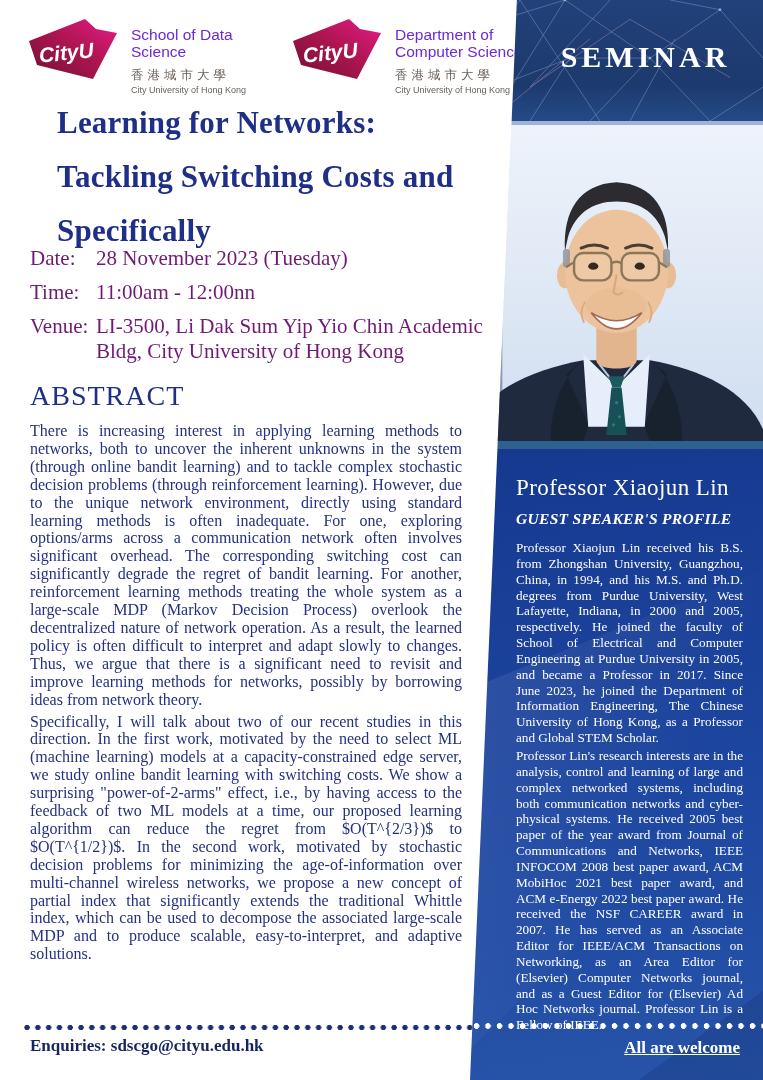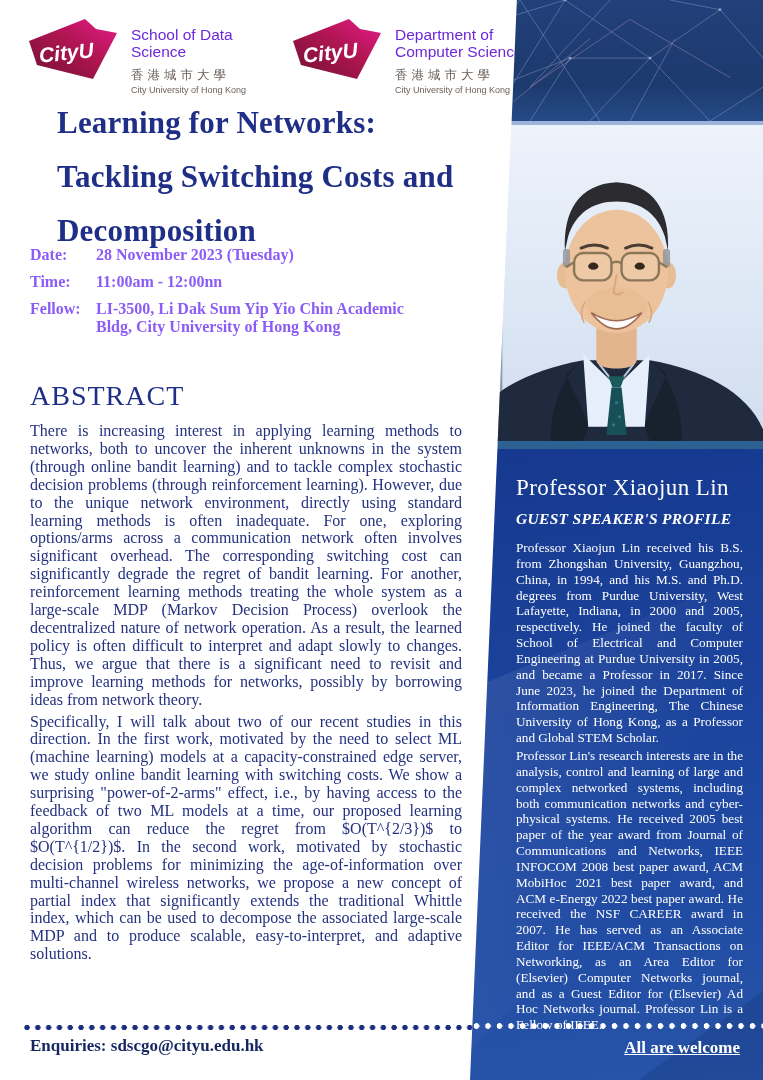--- a/index.html
+++ b/index.html
@@ -12,21 +12,21 @@
   .logo{display:flex;gap:10px;align-items:flex-start;width:250px;}
   .logo-mark{width:95px;height:66px;flex:0 0 auto;}
   .logo-text{padding-top:10px;font-family:"Liberation Sans", sans-serif;}
   .logo-org{font-size:15.5px;line-height:1.12;color:#6d28d9;font-weight:normal;white-space:pre-line;}
   .logo-cn{font-size:12.5px;letter-spacing:4px;color:#6a5f58;margin-top:6px;}
   .logo-univ{font-size:9px;color:#6a5f58;margin-top:1px;}
   
   .title{position:absolute;left:30px;top:96px;width:460px;margin:0;
     font-size:31px;font-weight:bold;color:#1f2e86;line-height:1.74;letter-spacing:0.2px;}
   .title span{display:block;margin-left:27px;}
-  .details{position:absolute;left:30px;top:246px;font-size:16px;color:#8b5cf6;font-weight:bold;}
+  .details{position:absolute;left:30px;top:246px;font-size:21px;color:#701a75;}
   .detail-row{display:flex;margin-bottom:9px;}
   .detail-label{width:66px;flex:0 0 auto;}
   .detail-value{white-space:pre-line;}
   
   .abstract-heading{position:absolute;left:30px;top:380px;margin:0;
     font-size:28px;font-weight:normal;color:#1f2e86;letter-spacing:1px;}
   .abstract{position:absolute;left:30px;top:422px;width:432px;
     font-size:16px;line-height:1.12;color:#24317f;text-align:justify;}
   .abstract p{margin:0 0 4px 0;}
   
@@ -106,34 +106,34 @@
 Computer Science</div>
         <div class="logo-cn">香港城市大學</div>
         <div class="logo-univ">City University of Hong Kong</div>
       </div>
     </div>
   </div>
 
   <h1 class="title">
     <span>Learning for Networks:</span>
     <span>Tackling Switching Costs and</span>
-    <span>Decomposition</span>
+    <span>Specifically</span>
   </h1>
 
   <div class="details">
     <div class="detail-row">
       <span class="detail-label">Date:</span>
       <span class="detail-value">28 November 2023 (Tuesday)</span>
     </div>
     <div class="detail-row">
       <span class="detail-label">Time:</span>
       <span class="detail-value">11:00am - 12:00nn</span>
     </div>
     <div class="detail-row">
-      <span class="detail-label">Fellow:</span>
+      <span class="detail-label">Venue:</span>
       <span class="detail-value">LI-3500, Li Dak Sum Yip Yio Chin Academic
 Bldg, City University of Hong Kong</span>
     </div>
   </div>
 
   <h2 class="abstract-heading">ABSTRACT</h2>
   <div class="abstract">
     <p>There is increasing interest in applying learning methods to networks, both to uncover the inherent unknowns in the system (through online bandit learning) and to tackle complex stochastic decision problems (through reinforcement learning). However, due to the unique network environment, directly using standard learning methods is often inadequate. For one, exploring options/arms across a communication network often involves significant overhead.  The corresponding switching cost can significantly degrade the regret of bandit learning. For another, reinforcement learning methods treating the whole system as a large-scale MDP (Markov Decision Process) overlook the decentralized nature of network operation. As a result, the learned policy is often difficult to interpret and adapt slowly to changes. Thus, we argue that there is a significant need to revisit and improve learning methods for networks, possibly by borrowing ideas from network theory.</p>
     <p>Specifically, I will talk about two of our recent studies in this direction. In the first work, motivated by the need to select ML (machine learning) models at a capacity-constrained edge server, we study online bandit learning with switching costs. We show a surprising "power-of-2-arms" effect, i.e., by having access to the feedback of two ML models at a time, our proposed learning algorithm can reduce the regret from $O(T^{2/3})$ to $O(T^{1/2})$. In the second work, motivated by stochastic decision problems for minimizing the age-of-information over multi-channel wireless networks, we propose a new concept of partial index that significantly extends the traditional Whittle index, which can be used to decompose the associated large-scale MDP and to produce scalable, easy-to-interpret, and adaptive solutions.</p>
   </div>
@@ -170,20 +170,21 @@
             <line x1="160" y1="20" x2="260" y2="80"></line>
           <line x1="20" y1="125" x2="120" y2="40"></line>
         </g>
         <g fill="#cdd9ee" opacity="0.6">
           <circle cx="95" cy="0" r="1.4"></circle>
             <circle cx="180" cy="60" r="1.4"></circle>
           <circle cx="250" cy="10" r="1.4"></circle>
             <circle cx="100" cy="60" r="1.4"></circle>
         </g>
       </svg>
+      <div class="seminar">SEMINAR</div>
     </div>
 
     <div class="sb-photo">
       <svg viewBox="0 0 290 316" preserveAspectRatio="xMidYMax slice">
         <defs>
           <linearGradient id="photoBg" x1="0" y1="0" x2="0" y2="1">
             <stop offset="0" stop-color="#eef3fb"></stop>
               <stop offset="1" stop-color="#d0def0"></stop>
           </linearGradient>
         </defs>

